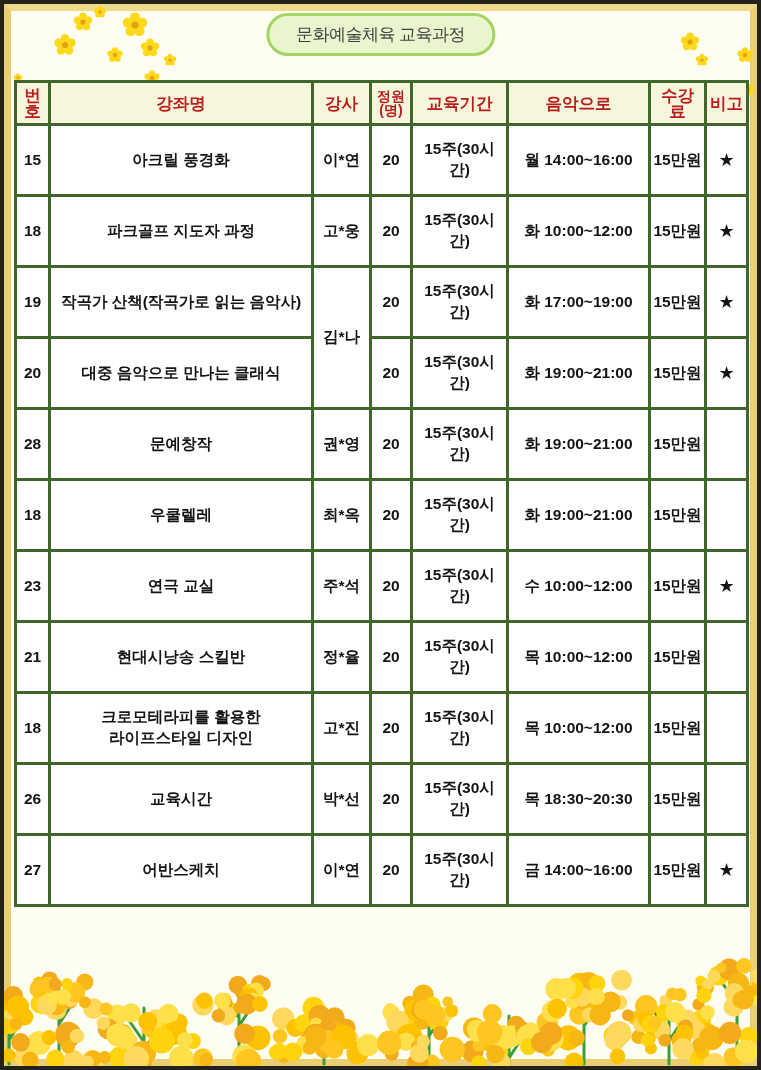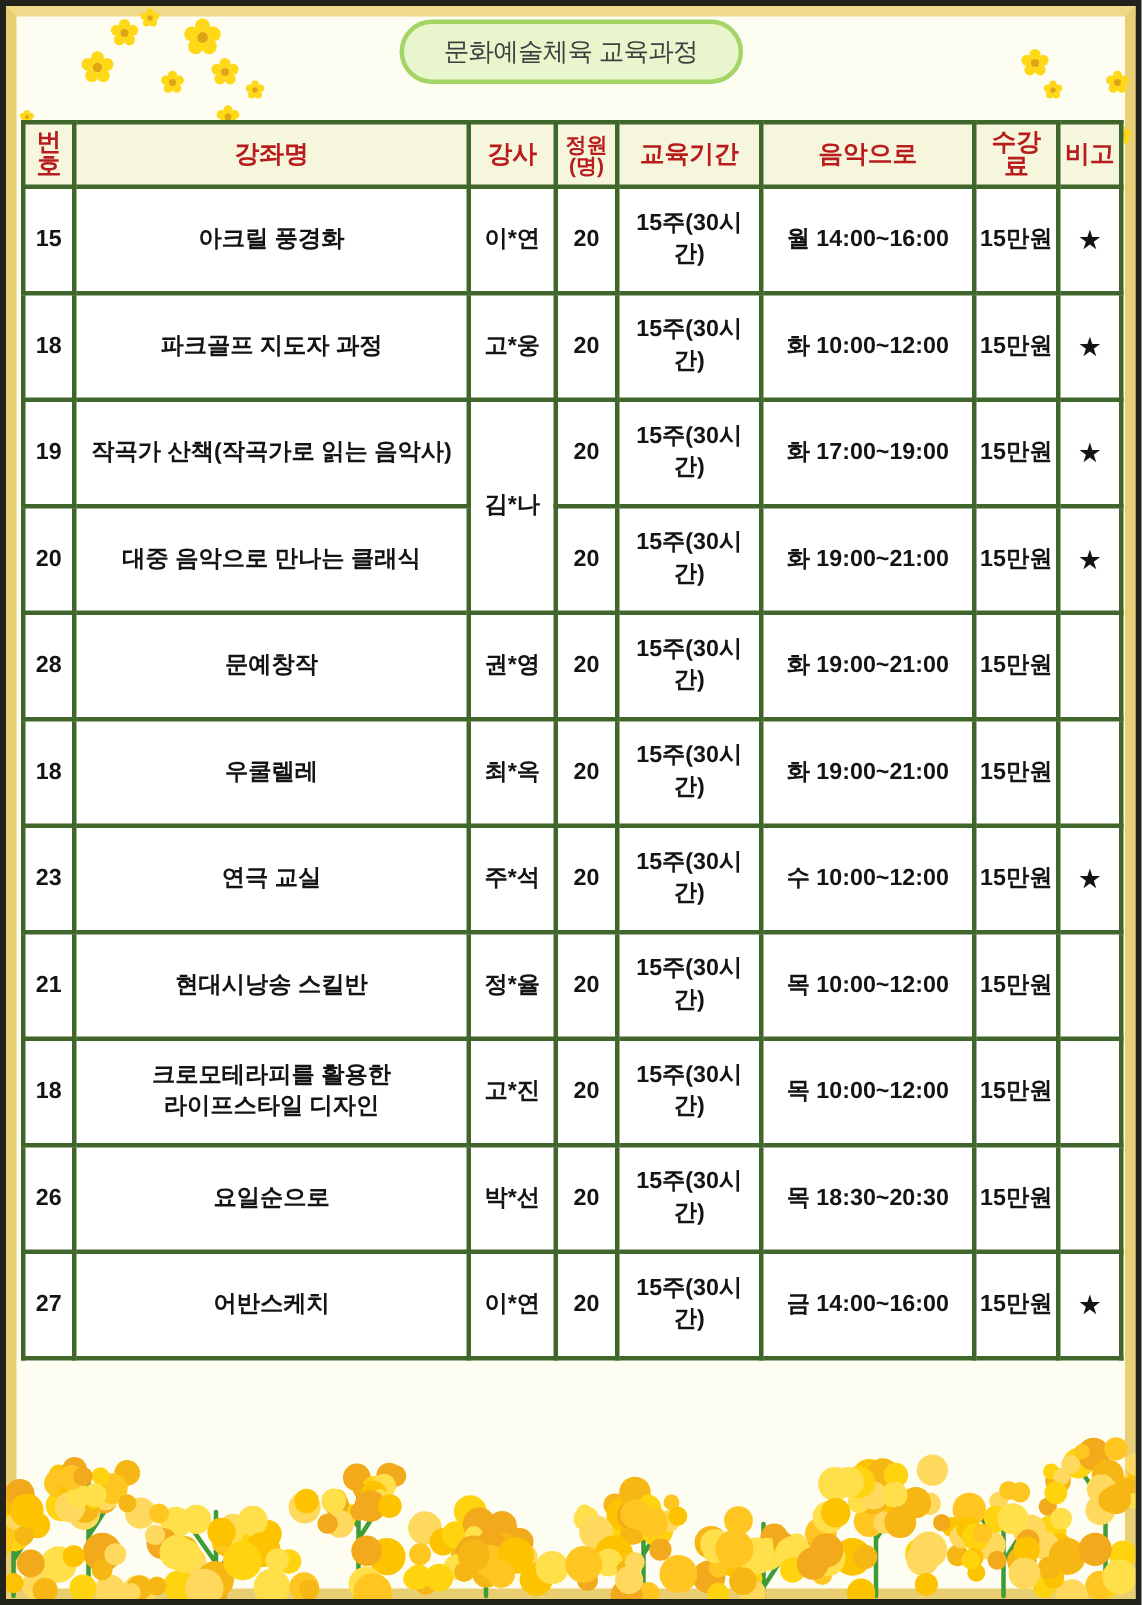--- a/index.html
+++ b/index.html
@@ -311,21 +311,21 @@
 라이프스타일 디자인</td>
           <td>고*진</td>
           <td>20</td>
           <td>15주(30시간)</td>
           <td>목 10:00~12:00</td>
           <td>15만원</td>
           <td class="star-cell"></td>
         </tr>
         <tr>
           <td>26</td>
-          <td>요일순으로</td>
+          <td>교육시간</td>
           <td>박*선</td>
           <td>20</td>
           <td>15주(30시간)</td>
           <td>목 18:30~20:30</td>
           <td>15만원</td>
           <td class="star-cell"></td>
         </tr>
         <tr>
           <td>27</td>
           <td>어반스케치</td>

